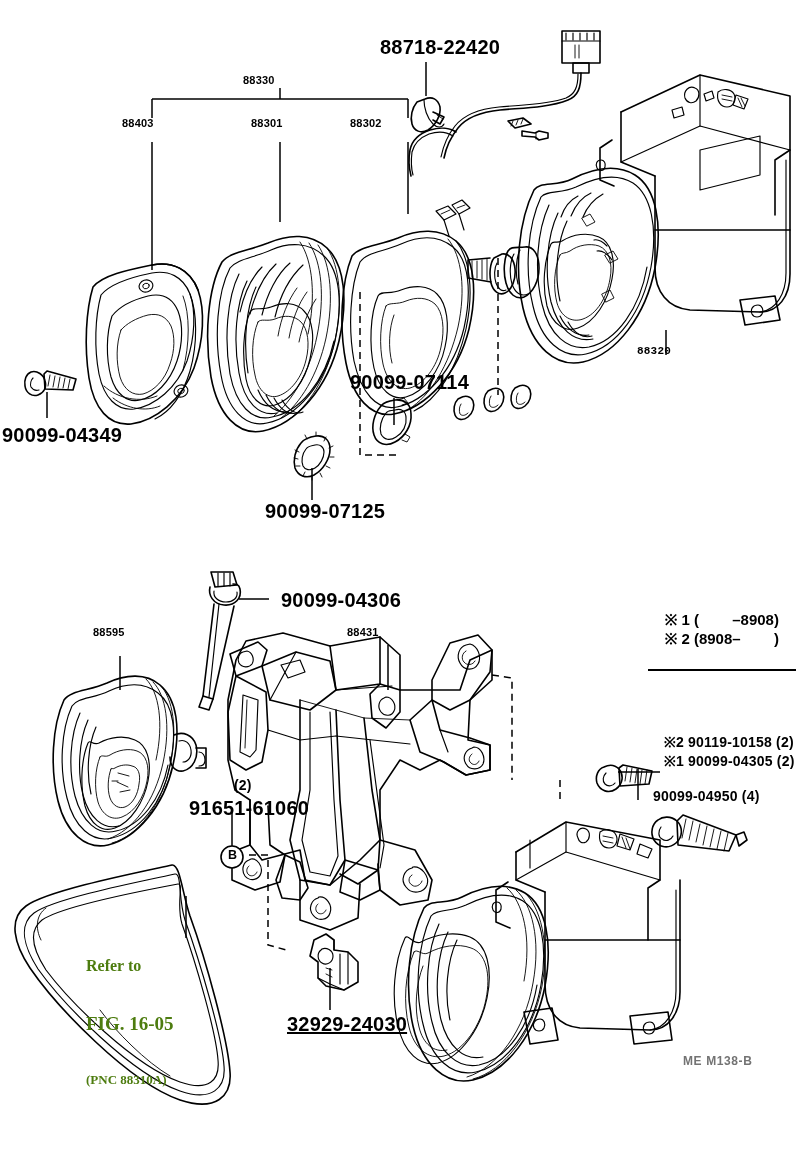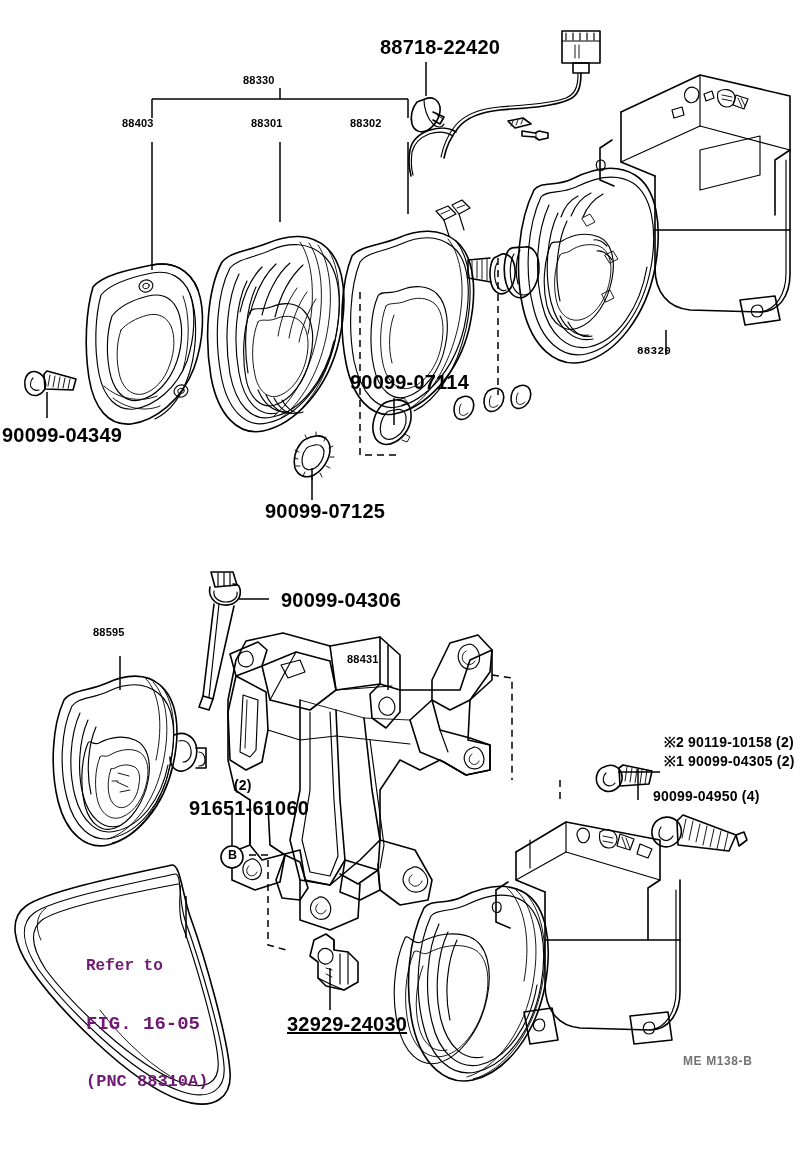--- a/index.html
+++ b/index.html
@@ -33,29 +33,29 @@
     white-space: pre;
     letter-spacing: 0.2px;
     line-height: 1.08;
   }
   .lbl-18 { font-size: 11px; }
   .lbl-16 { font-size: 20px; }
   .lbl-15 { font-size: 14px; }
   .lbl-13 { font-size: 12.5px; }
   .refer {
     position: absolute;
-    font-family: Liberation Mono, monospace;
+    font-family: Liberation Serif, serif;
     font-weight: bold;
-    color: #701a75;
+    color: #4d7c0f;
     line-height: 1.16;
     white-space: pre;
   }
   .refer .r1 { font-size: 16px; display:block; }
   .refer .r2 { font-size: 19px; display:block; }
-  .refer .r3 { font-size: 17px; display:block; }
+  .refer .r3 { font-size: 13px; display:block; }
   .notebox {
     position: absolute;
     font-family: "Liberation Sans", sans-serif;
     font-weight: bold;
     font-size: 15px;
     color: #000;
     line-height: 1.25;
     white-space: pre;
   }
   .notebox .nb-rule {
@@ -595,32 +595,37 @@
   <div class="lbl lbl-18" style="left:251px; top:118px;">88301</div>
   <div class="lbl lbl-18" style="left:350px; top:118px;">88302</div>
   <div class="lbl lbl-18" style="left:637px; top:346px;font-family:Liberation Mono, monospace;">88320</div>
   <div class="lbl lbl-16" style="left:380px; top:37px;">88718-22420</div>
   <div class="lbl lbl-16" style="left:2px; top:425px;">90099-04349</div>
   <div class="lbl lbl-16" style="left:265px; top:501px;">90099-07125</div>
   <div class="lbl lbl-16" style="left:350px; top:372px;">90099-07114</div>
 
   <div class="lbl lbl-18" style="left:93px; top:627px;">88595</div>
   <div class="lbl lbl-16" style="left:281px; top:590px;">90099-04306</div>
-  <div class="lbl lbl-18" style="left:347px; top:654px;">88431</div>
+  <div class="lbl lbl-18" style="left:347px; top:627px;">88431</div>
   <div class="lbl lbl-16" style="left:189px; top:798px;">91651-61060</div>
   <div class="lbl lbl-15" style="left:234px; top:778px;">(2)</div>
   <div class="lbl lbl-16" style="left:287px; top:1014px;text-decoration:underline;">32929-24030</div>
   <div class="lbl lbl-15" style="left:664px; top:735px;">※2 90119-10158 (2)</div>
   <div class="lbl lbl-15" style="left:664px; top:754px;">※1 90099-04305 (2)</div>
   <div class="lbl lbl-15" style="left:653px; top:789px;">90099-04950 (4)</div>
 
   <div class="lbl lbl-13" style="left:226px; top:849px; color:#000; width:13px; text-align:center;">B</div>
 
   <div class="refer" style="left:86px; top:920px;">
     <span class="r1">Refer to</span>
     <span class="r2">FIG. 16-05</span>
     <span class="r3">(PNC 88310A)</span>
   </div>
 
+  <div class="notebox" style="left:648px; top:592px;">
+    <span>※ 1 (        –8908)</span>
+    <span>※ 2 (8908–        )</span>
+    <span class="nb-rule"></span>
+  </div>
 
   <div class="figcode" style="left:683px; top:1054px;">ME M138-B</div>
 
 </div>
 
 </body></html>

